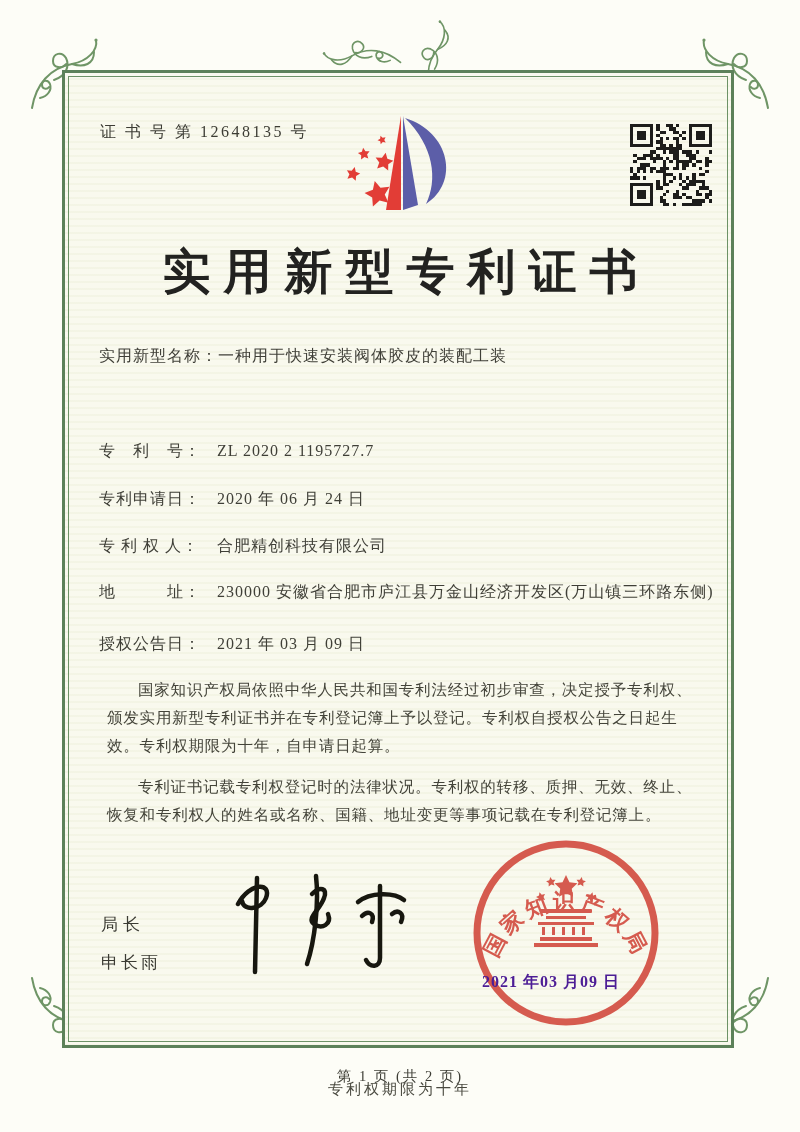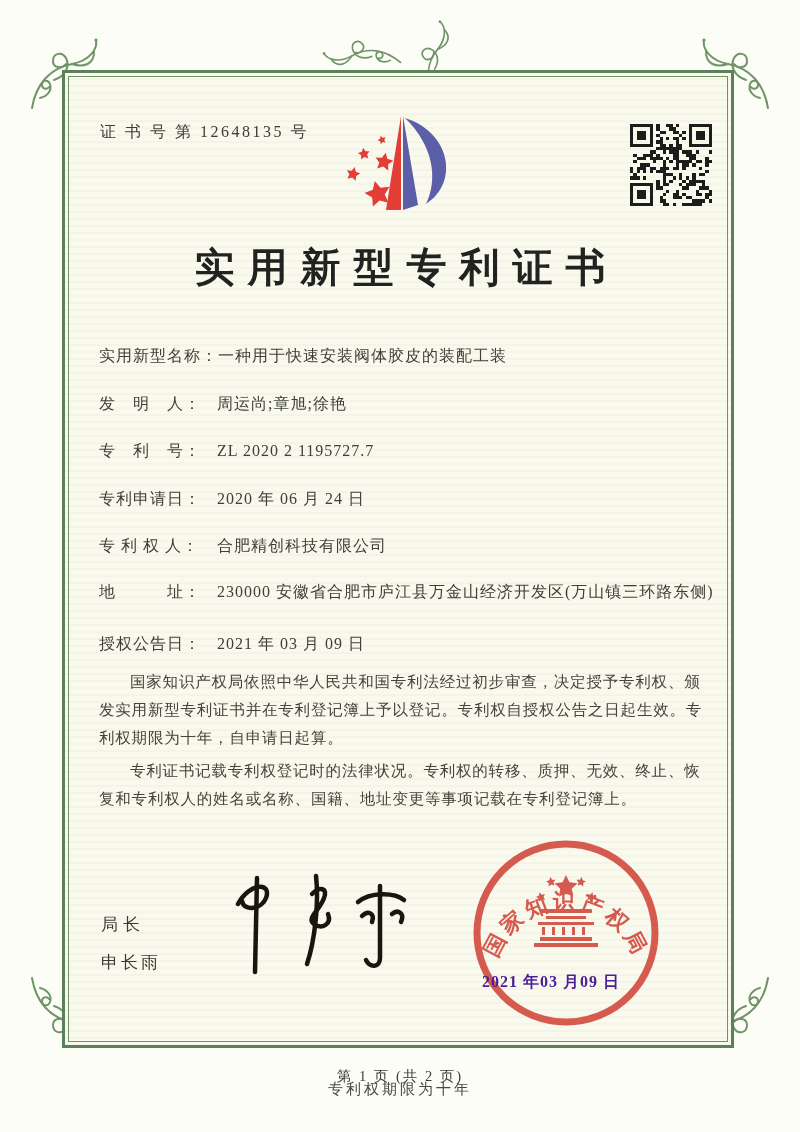--- a/index.html
+++ b/index.html
@@ -17,33 +17,33 @@
     box-sizing:border-box;
   }
   .frame::before{content:"";position:absolute;inset:3px;border:1px solid #6d9266;pointer-events:none;}
   .orn{position:absolute;pointer-events:none;}
   
   .certno{position:absolute;left:100px;top:122px;font-size:16px;letter-spacing:2.5px;color:#3c3c34;}
   .logo{position:absolute;left:330px;top:102px;}
   .qr{position:absolute;left:630px;top:124px;width:82px;height:82px;}
   .title{
     position:absolute;left:0;top:240px;width:100%;text-align:center;
-    font-size:40px;font-weight:bold;letter-spacing:13px;color:#222220;text-indent:13px;
+    font-size:48px;font-weight:bold;letter-spacing:13px;color:#222220;text-indent:13px;
   }
   
   .row{position:absolute;left:99px;display:flex;font-size:16px;letter-spacing:1px;line-height:1.45;color:#3f3f37;}
   .row .lbl{flex:0 0 118px;white-space:nowrap;}
   .row .val{white-space:pre-wrap;}
   .r1{top:344px}.r2{top:392px}.r3{top:439px}.r4{top:487px}.r5{top:534px}
   .r6{top:580px}.r6 .val{width:505px;}
   .r7{top:632px}
   .r7 .pair2{margin-left:28px;display:flex;}
   
   .bodytext{position:absolute;left:95px;top:664px;width:620px;font-size:15.5px;line-height:1.82;letter-spacing:0.8px;color:#44443a;}
-  .bodytext p{margin:4px;text-indent:2em;}
+  .bodytext p{margin:12px;text-indent:2em;}
   
   .sig-title{position:absolute;left:101px;top:913px;font-size:17px;letter-spacing:5px;}
   .sig-name{position:absolute;left:101px;top:951px;font-size:17px;letter-spacing:3px;}
   .signature{position:absolute;left:212px;top:868px;}
   .seal{position:absolute;left:468px;top:835px;}
   .seal-date{position:absolute;left:482px;top:972px;font-size:16px;letter-spacing:1px;color:#4c1d95;font-weight:bold;}
   
   .pageinfo{position:absolute;left:0;top:1022px;width:100%;text-align:center;font-size:14.5px;letter-spacing:2px;color:#3d3d35;margin-top:45px;}
   .backnote{position:absolute;left:0;top:1080px;width:100%;text-align:center;font-size:15px;letter-spacing:3px;color:#4a4a40;}
 </style>
@@ -392,24 +392,20 @@
         <rect x="20" y="24" width="1" height="1" fill="#1d1d1b"></rect>
         <rect x="21" y="24" width="1" height="1" fill="#1d1d1b"></rect>
       </svg></div>
 
   <div class="title">实用新型专利证书</div>
 
   <div class="row r1">
     <span class="lbl">实用新型名称：</span>
     <span class="val">一种用于快速安装阀体胶皮的装配工装</span>
   </div>
-  <div class="row r2">
-    <span class="lbl">发　明　人：</span>
-    <span class="val">周运尚;章旭;徐艳</span>
-  </div>
   <div class="row r3">
     <span class="lbl">专　利　号：</span>
     <span class="val">ZL 2020 2 1195727.7</span>
   </div>
   <div class="row r4">
     <span class="lbl">专利申请日：</span>
     <span class="val">2020 年 06 月 24 日</span>
   </div>
   <div class="row r5">
     <span class="lbl">专 利 权 人：</span>

